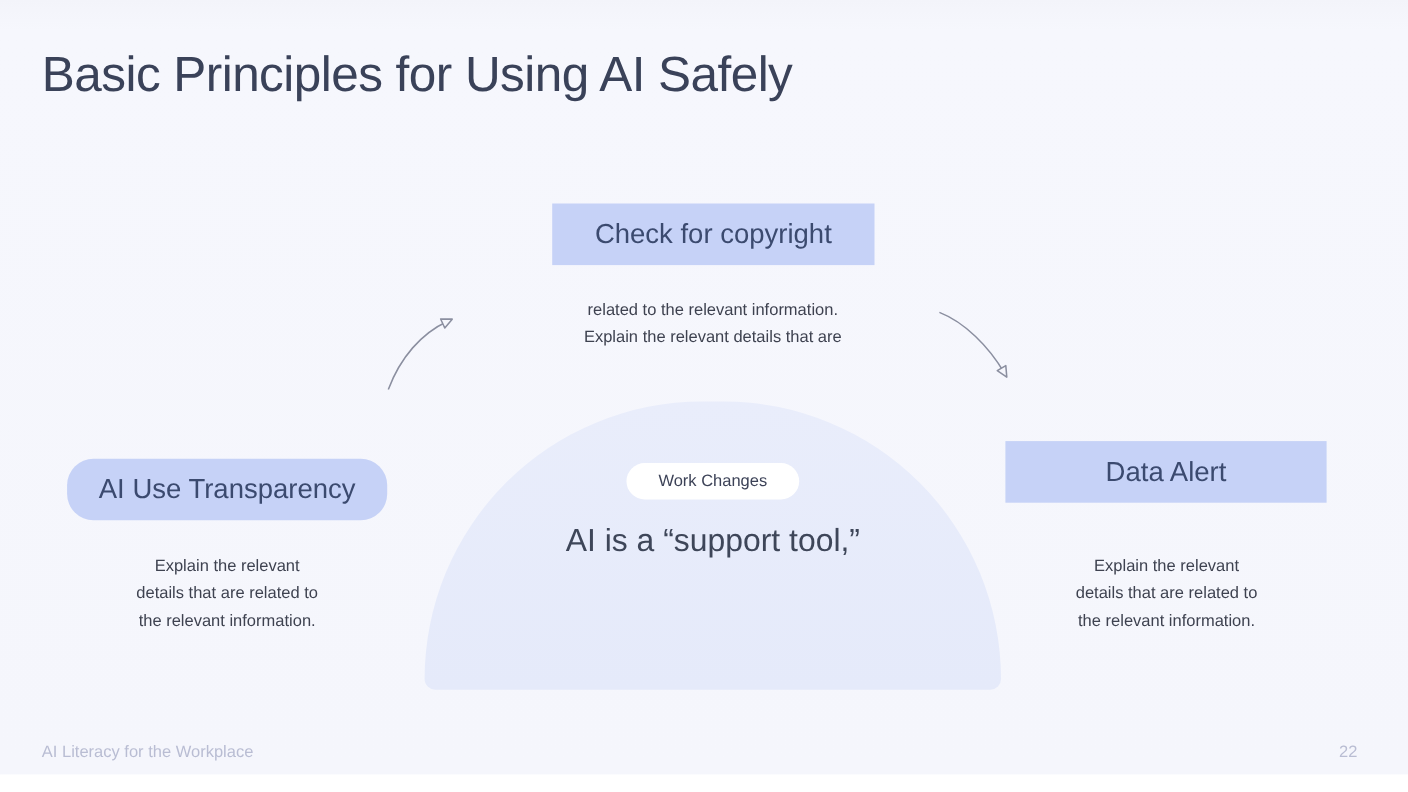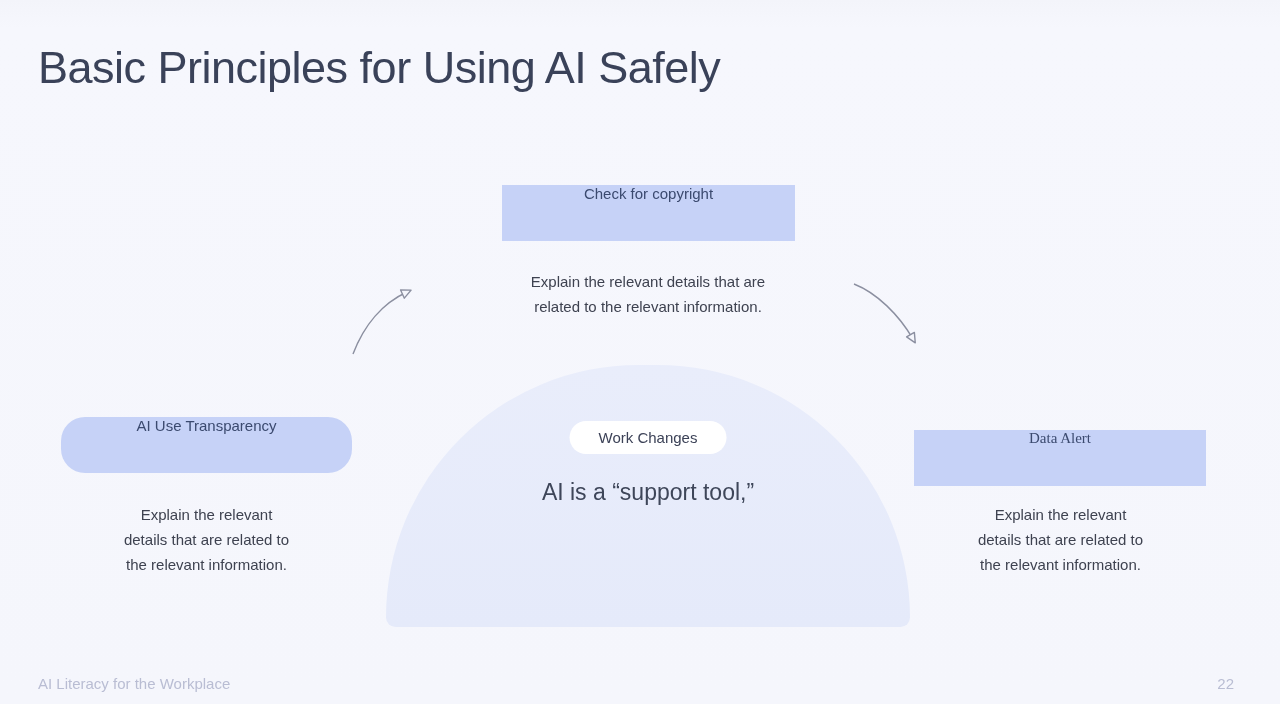--- a/index.html
+++ b/index.html
@@ -22,28 +22,28 @@
     font-weight: 500;
     letter-spacing: -0.5px;
     color: #3a4259;
   }
   .principle-box {
     position: absolute;
     height: 56px;
     background: #c6d2f7;
     color: #3b4a6f;
     display: flex;
-    align-items: flex-start;
+    align-items: center;
     justify-content: center;
-    font-size: 15px;
+    font-size: 25px;
     font-weight: 500;
   }
   .box-top   { left: 502px; top: 185px; width: 293px; }
   .box-left  { left: 61px;  top: 417px; width: 291px; border-radius: 24px; }
-  .box-right { left: 914px; top: 430px; width: 292px; font-family: Liberation Serif, serif; }
+  .box-right { left: 914px; top: 401px; width: 292px; }
   .principle-desc {
     position: absolute;
     text-align: center;
     font-size: 15px;
     line-height: 25px;
     color: #3e4250;
   }
   .desc-top   { left: 488px; top: 269px; width: 320px; }
   .desc-left  { left: 86px;  top: 502px; width: 241px; }
   .desc-right { left: 940px; top: 502px; width: 241px; }
@@ -68,21 +68,21 @@
     border-radius: 18px;
     white-space: nowrap;
   }
   .dome-message {
     position: absolute;
     left: 50%;
     top: 110px;
     transform: translateX(-50%);
     width: 420px;
     text-align: center;
-    font-size: 23px;
+    font-size: 29px;
     line-height: 34.5px;
     color: #3e4659;
   }
   .arrow-svg { position: absolute; }
   .arrow-left-wrap  { left: 345px; top: 279px; }
   .arrow-right-wrap { left: 847px; top: 275px; }
   .slide-footer-left {
     position: absolute;
     left: 38px;
     top: 675px;
@@ -101,22 +101,22 @@
 <body>
 
 <div class="slide">
 
   <h1 class="slide-title">Basic Principles for Using AI Safely</h1>
 
   <div class="principle-box box-top">
     <span>Check for copyright</span>
   </div>
   <div class="principle-desc desc-top">
+    <div>related to the relevant information.</div>
     <div>Explain the relevant details that are</div>
-    <div>related to the relevant information.</div>
   </div>
 
   <div class="principle-box box-left">
     <span>AI Use Transparency</span>
   </div>
   <div class="principle-desc desc-left">
     <div>Explain the relevant</div>
     <div>details that are related to</div>
     <div>the relevant information.</div>
   </div>

